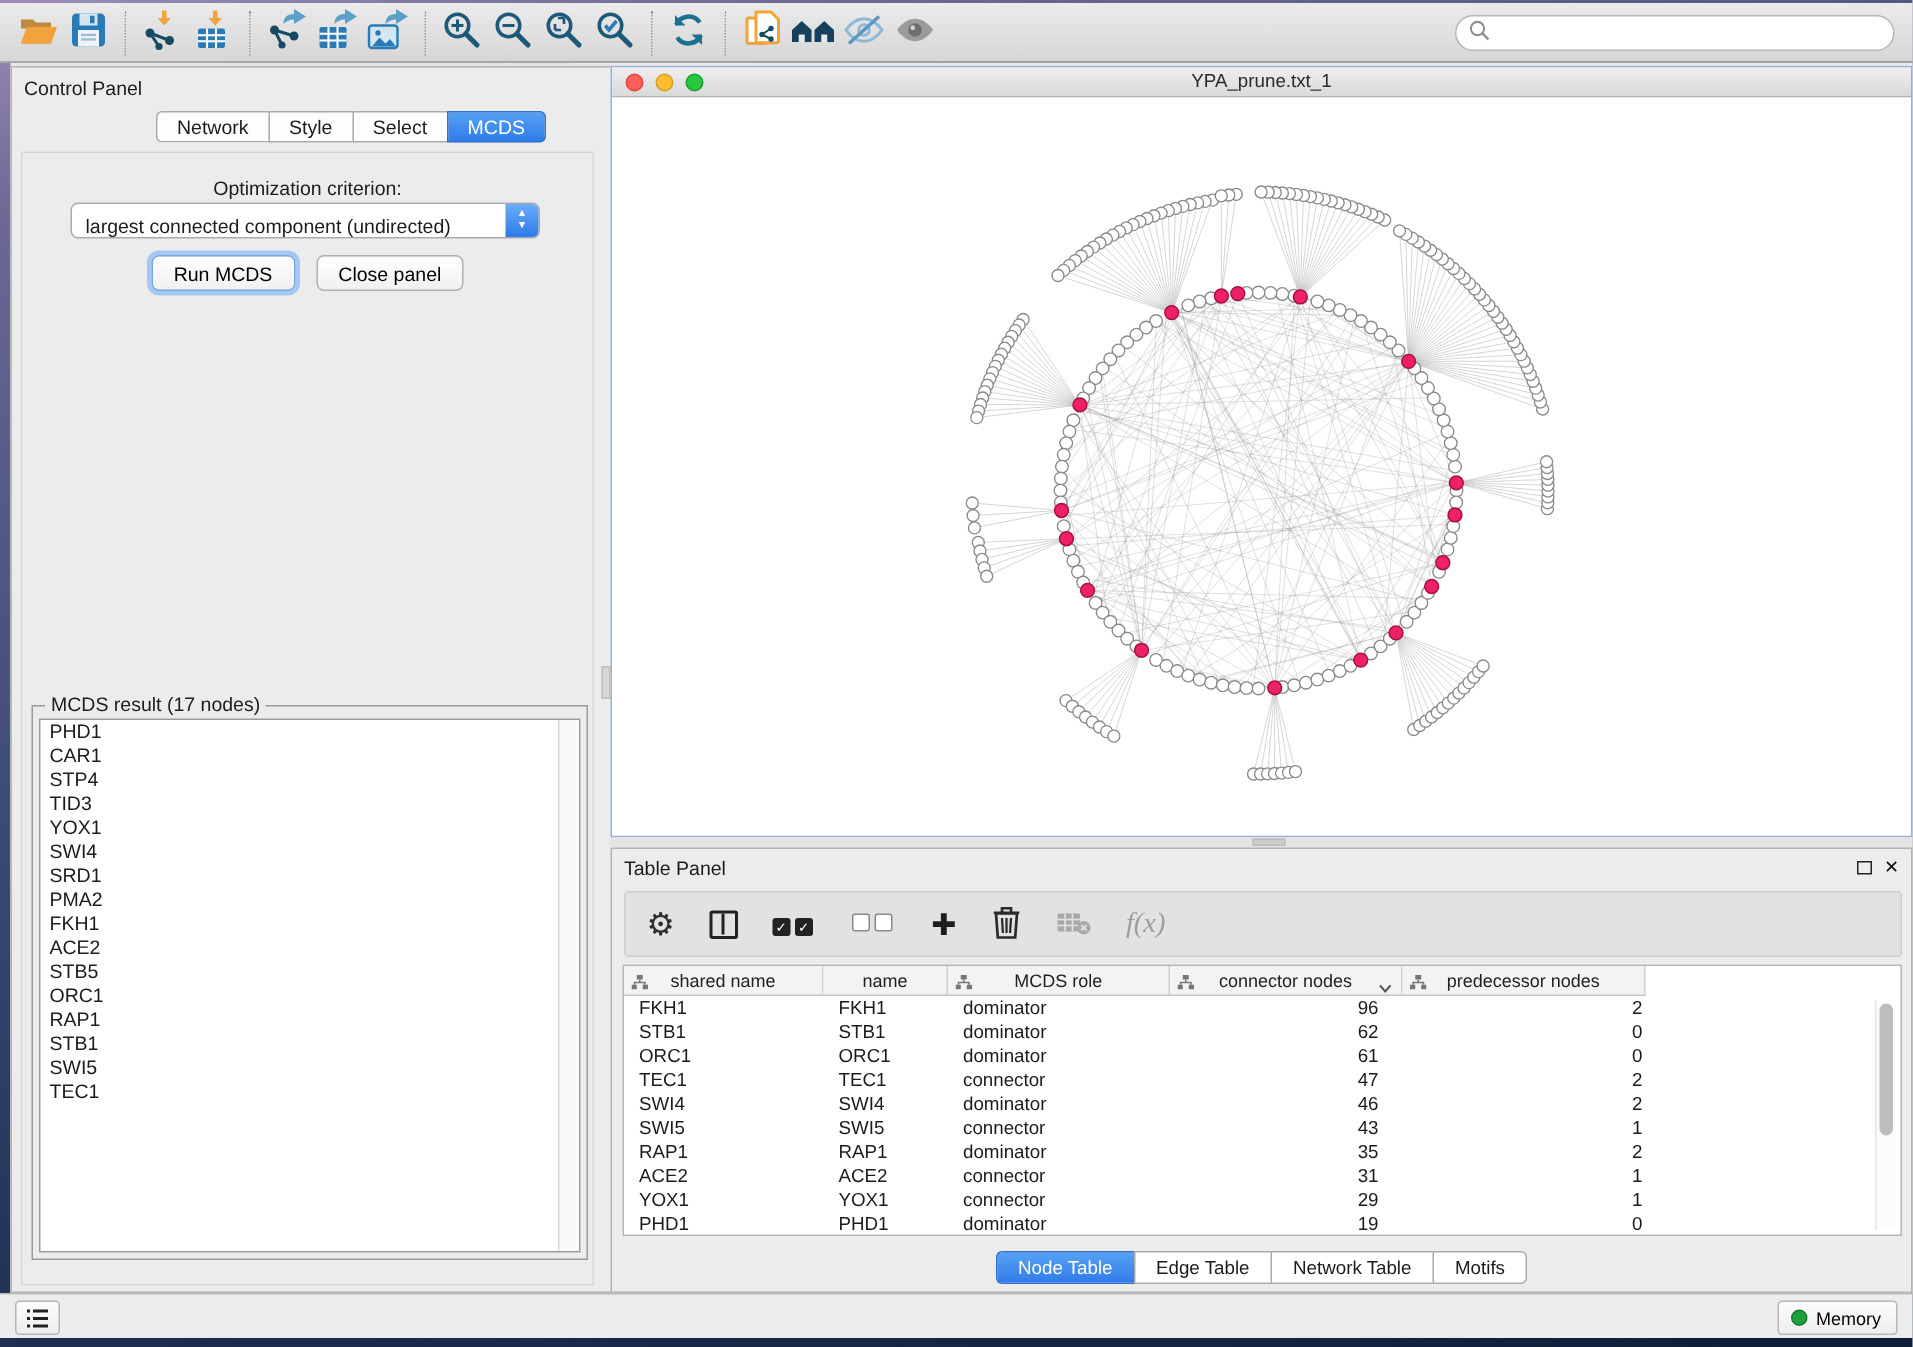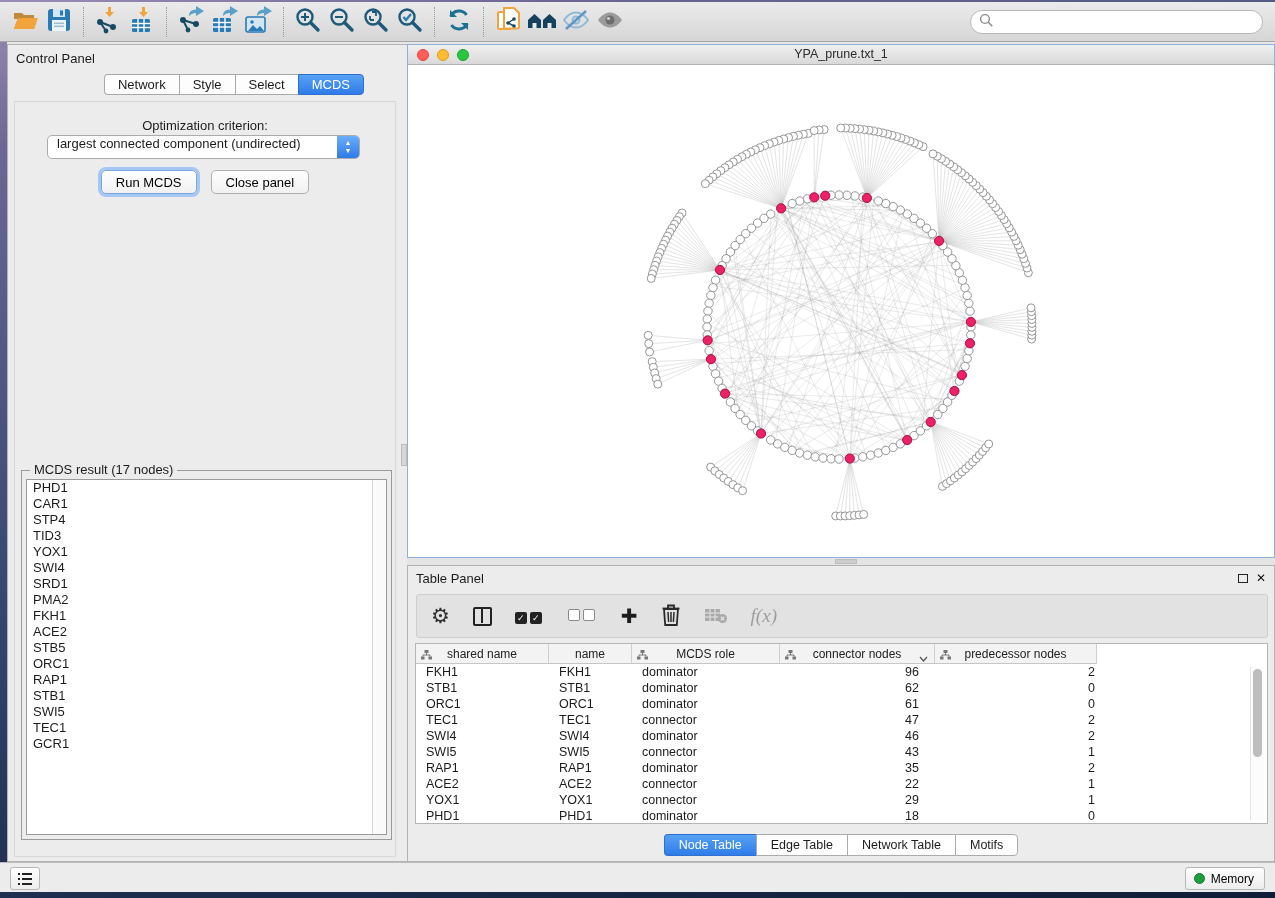--- a/index.html
+++ b/index.html
@@ -29,21 +29,21 @@
   .cp-tabs { position:absolute; left:0; top:29px; width:100%; display:flex; justify-content:center; }
   .cp-tab { height:21px; padding:2px 13px; background:#fdfdfd; border:1px solid #a9a9a9; border-right:none;
     font-size:13px; display:flex; align-items:center; }
   .cp-tab:first-child { border-radius:4px 0 0 4px; }
   .cp-tab:last-child { border-right:1px solid #a9a9a9; border-radius:0 4px 4px 0; }
   .cp-tab.active { background:linear-gradient(#57a1f4,#2f7ce9); color:#fff; border-color:#2f6fd0; }
   .cp-body { position:absolute; left:6px; top:56px; width:382px; height:756px; background:#ececec;
     border:1px solid #d7d7d7; }
   .opt-label { text-align:center; margin-top:16px; font-size:13px; }
   .combo { position:absolute; left:32px; top:33px; width:313px; height:24px; background:#fff;
-    border:1px solid #ababab; border-radius:5px; display:flex; align-items:flex-start; }
+    border:1px solid #ababab; border-radius:5px; display:flex; align-items:flex-end; }
   .combo-text { flex:1; padding-left:9px; font-size:13px; white-space:nowrap; }
   .combo-step { width:22px; height:22px; margin-right:0px; border-radius:0 4px 4px 0;
     background:linear-gradient(#6aaef8,#2d7ae8); color:#fff; font-size:7px; line-height:8px;
     display:flex; flex-direction:column; align-items:center; justify-content:center; }
   .btn-row { position:absolute; left:0; top:68px; width:100%; display:flex; justify-content:center; gap:14px; }
   .push-btn { height:24px; padding:0 14px; background:linear-gradient(#ffffff,#f0f0f0); border:1px solid #b0b0b0;
     border-radius:5px; font-size:13px; }
   .push-btn.focused { box-shadow:0 0 0 3px #a5c7f3; border-color:#7aa5de; }
   .groupbox { position:absolute; left:6px; top:368px; width:371px; height:370px; border:1px solid #9a9a9a; }
   .groupbox-legend { position:absolute; left:8px; top:-9px; background:#ececec; padding:0 4px; font-size:13px; }
@@ -330,21 +330,20 @@
               <div class="mcds-item">SRD1</div>
               <div class="mcds-item">PMA2</div>
               <div class="mcds-item">FKH1</div>
               <div class="mcds-item">ACE2</div>
               <div class="mcds-item">STB5</div>
               <div class="mcds-item">ORC1</div>
               <div class="mcds-item">RAP1</div>
               <div class="mcds-item">STB1</div>
               <div class="mcds-item">SWI5</div>
               <div class="mcds-item">TEC1</div>
-              <div class="mcds-item">GCR1</div>
             </div>
           <div class="mcds-scroll"></div>
         </div>
       </div>
     </div>
   </div>
 
   <div class="network-panel">
     <div class="net-titlebar">
       <span class="traffic">
@@ -1073,35 +1072,35 @@
             <div class="td" style="width: 133px; padding: 0px 0px 0px 10px;">RAP1</div>
             <div class="td" style="width: 83px; padding: 0px 0px 0px 10px;">RAP1</div>
             <div class="td" style="width: 148px; padding: 0px 0px 0px 10px;">dominator</div>
             <div class="td num" style="width: 155px; padding: 0px 16px 0px 0px;">35</div>
             <div class="td num" style="width: 162px; padding: 0px 2px 0px 0px;">2</div>
           </div>
           <div class="tr">
             <div class="td" style="width: 133px; padding: 0px 0px 0px 10px;">ACE2</div>
             <div class="td" style="width: 83px; padding: 0px 0px 0px 10px;">ACE2</div>
             <div class="td" style="width: 148px; padding: 0px 0px 0px 10px;">connector</div>
-            <div class="td num" style="width: 155px; padding: 0px 16px 0px 0px;">22</div>
+            <div class="td num" style="width: 155px; padding: 0px 16px 0px 0px;">31</div>
             <div class="td num" style="width: 162px; padding: 0px 2px 0px 0px;">1</div>
           </div>
           <div class="tr">
             <div class="td" style="width: 133px; padding: 0px 0px 0px 10px;">YOX1</div>
             <div class="td" style="width: 83px; padding: 0px 0px 0px 10px;">YOX1</div>
             <div class="td" style="width: 148px; padding: 0px 0px 0px 10px;">connector</div>
             <div class="td num" style="width: 155px; padding: 0px 16px 0px 0px;">29</div>
             <div class="td num" style="width: 162px; padding: 0px 2px 0px 0px;">1</div>
           </div>
           <div class="tr">
             <div class="td" style="width: 133px; padding: 0px 0px 0px 10px;">PHD1</div>
             <div class="td" style="width: 83px; padding: 0px 0px 0px 10px;">PHD1</div>
             <div class="td" style="width: 148px; padding: 0px 0px 0px 10px;">dominator</div>
-            <div class="td num" style="width: 155px; padding: 0px 16px 0px 0px;">18</div>
+            <div class="td num" style="width: 155px; padding: 0px 16px 0px 0px;">19</div>
             <div class="td num" style="width: 162px; padding: 0px 2px 0px 0px;">0</div>
           </div>
         </div>
       <div class="tbl-scroll">
           <div class="tbl-thumb"></div>
         </div>
     </div>
 
     <div class="tp-tabs">
       <div class="tp-tab active">Node Table</div>

